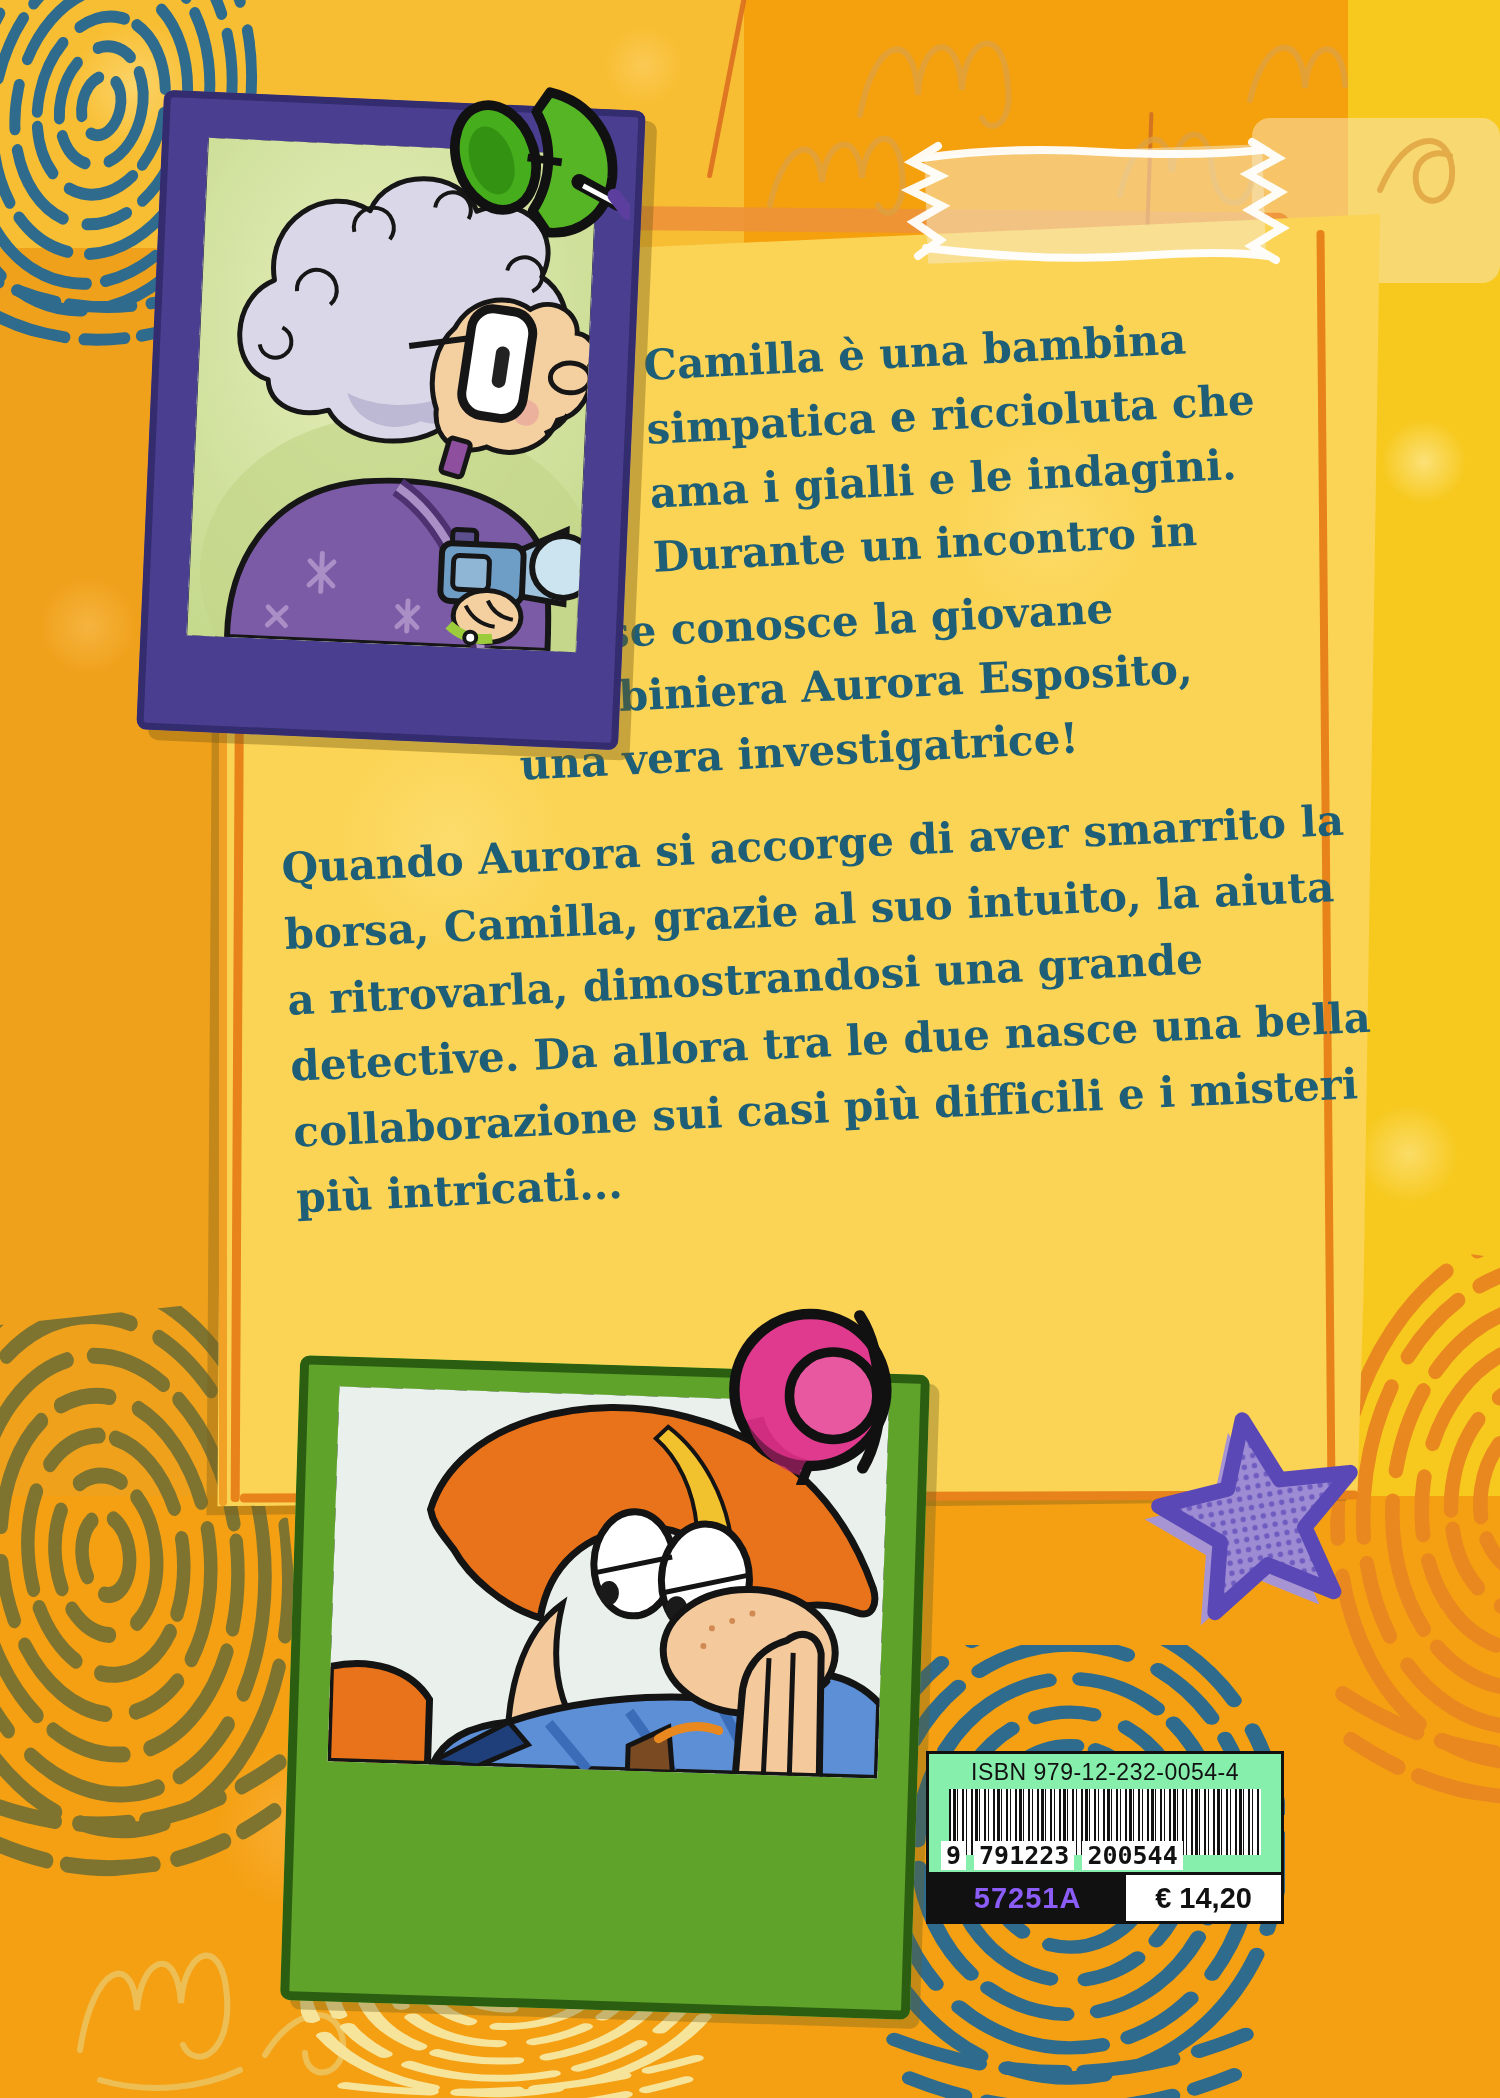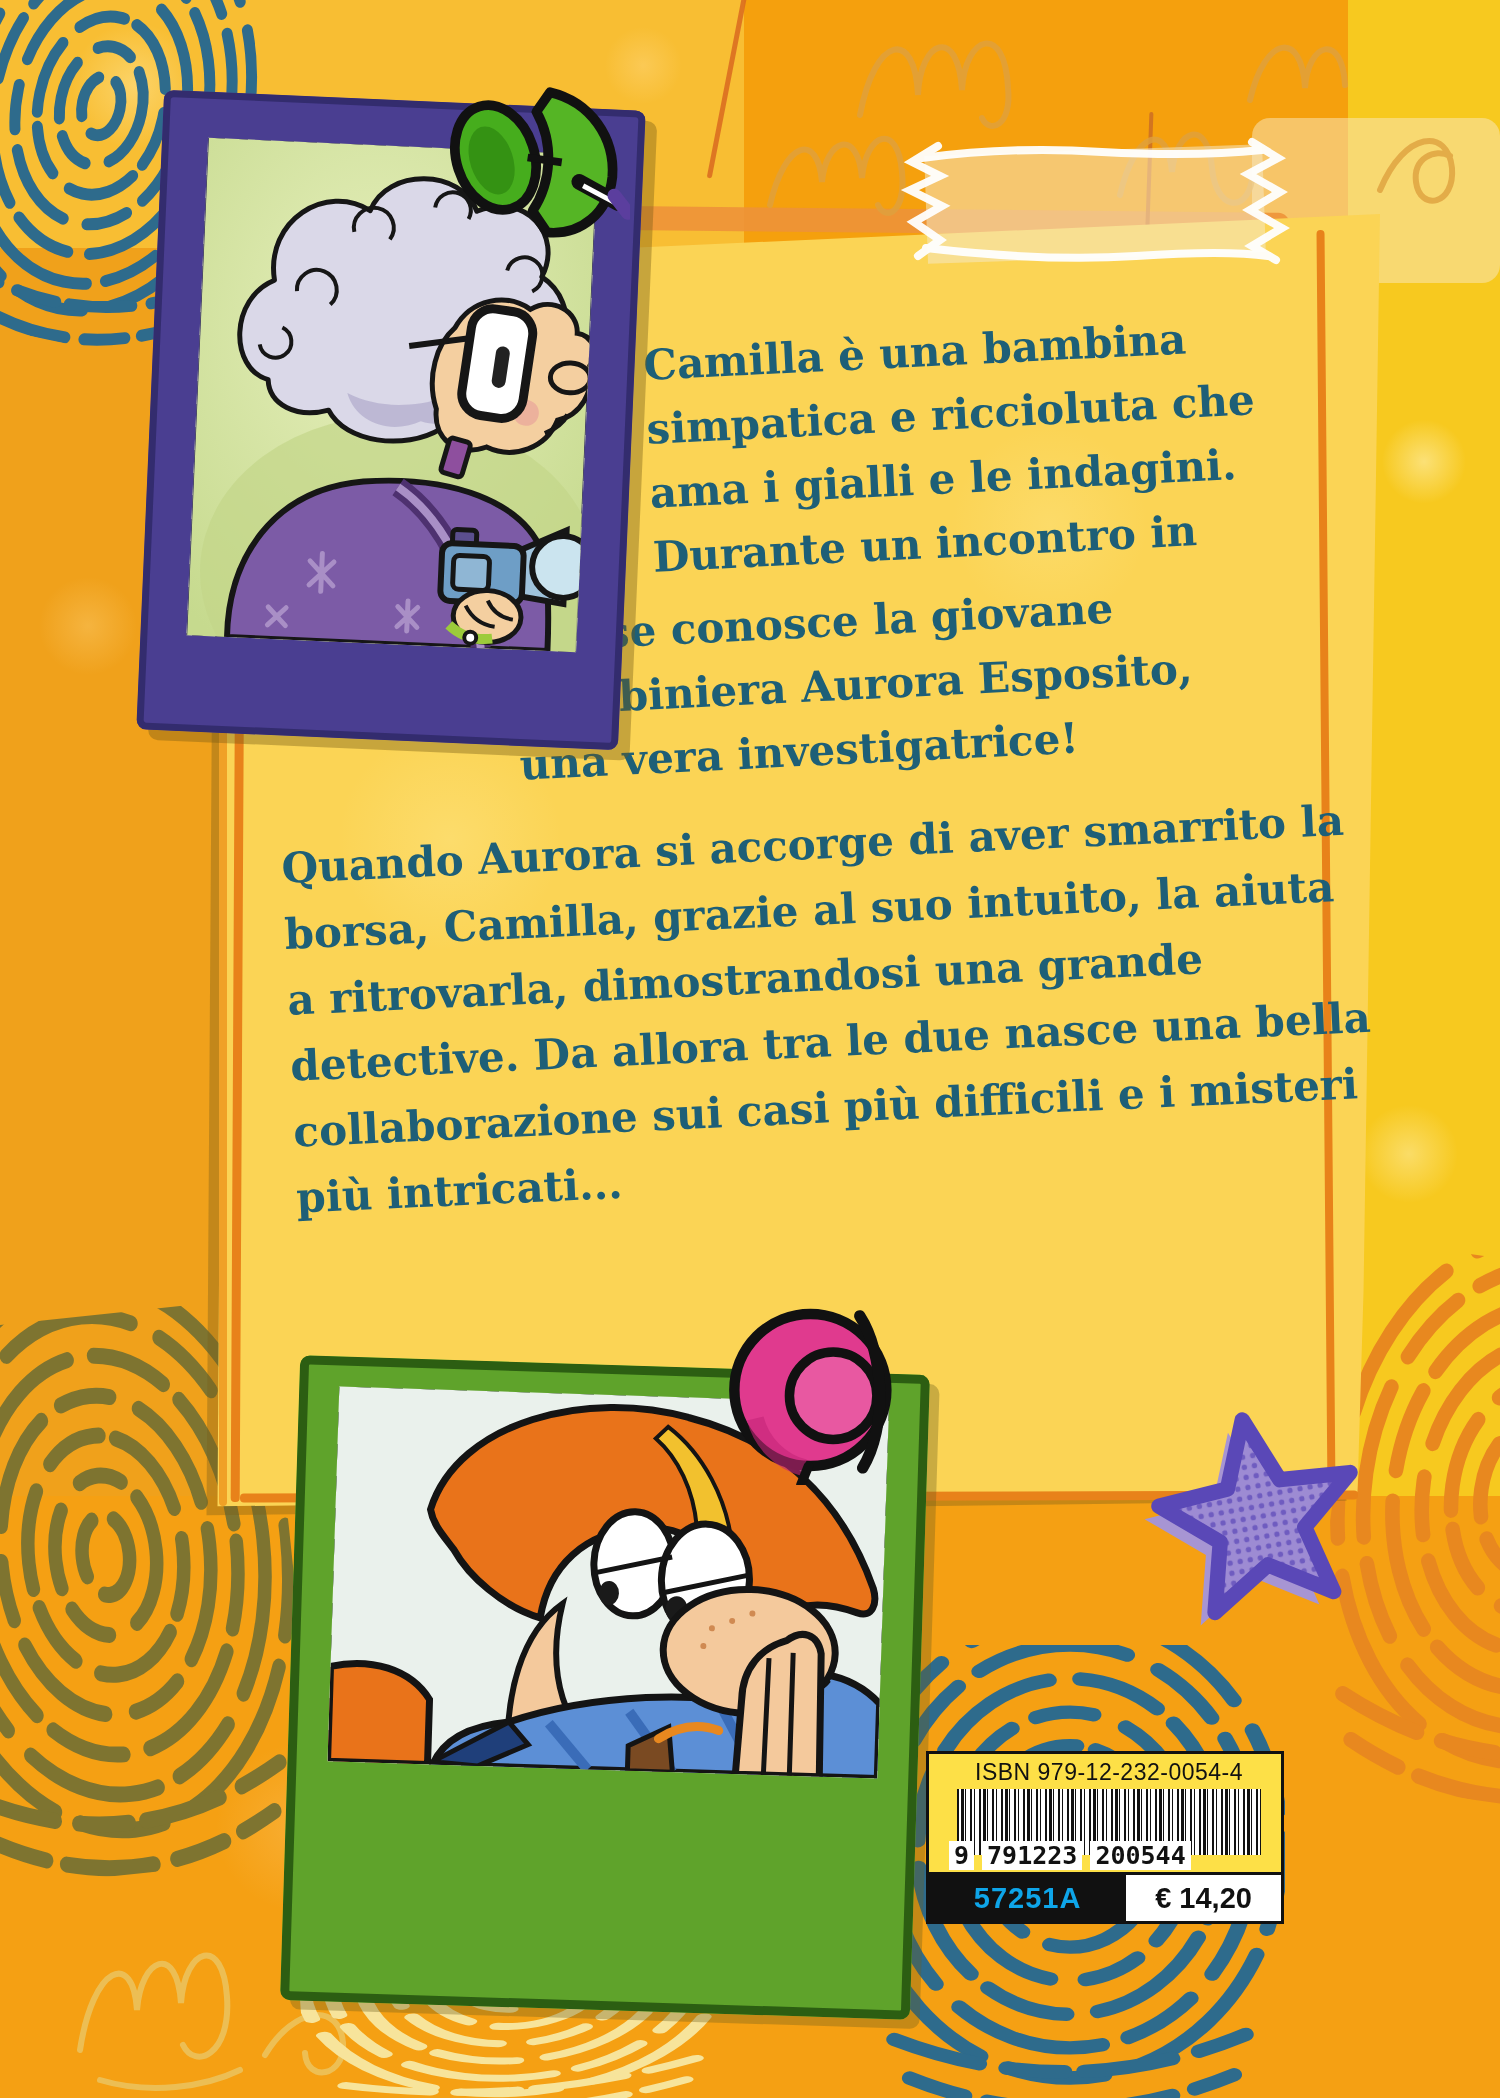--- a/index.html
+++ b/index.html
@@ -69,31 +69,31 @@
           border-radius:10px;transform:rotate(1.8deg);
           box-shadow:inset 0 0 0 9px #2C5E12,10px 9px 0 rgba(110,95,30,.35);}
   .photo2-inner{position:absolute;left:40px;top:30px;right:40px;bottom:240px;
           background:#E9EFEA;overflow:hidden;box-shadow:inset 0 0 0 6px #26500F;}
   .pin{z-index:10;}
   .star{z-index:7;}
   .pencil{z-index:2;}
 
   
   .pricebox{left:926px;top:1751px;width:358px;z-index:11;font-family:"Liberation Sans",sans-serif;}
-  .bc-main{background:#fde047;border:3px solid #111;border-bottom:none;padding:5px 8px 2px 16px;}
+  .bc-main{background:#86efac;border:3px solid #111;border-bottom:none;padding:5px 8px 2px 8px;}
   .bc-isbn{text-align:center;font-size:23px;letter-spacing:.5px;color:#111;font-weight:400;}
   .bc-bars{height:66px;margin:3px 12px 0 12px;
      background-image:repeating-linear-gradient(90deg,
         #111 0 2px,#fff 2px 4px,#111 4px 7px,#fff 7px 8px,#111 8px 9px,
         #fff 9px 13px,#111 13px 15px,#fff 15px 17px,#111 17px 18px,#fff 18px 22px);}
   .bc-digits{position:relative;margin-top:-14px;text-align:left;
      font-family:"DejaVu Sans Mono","Liberation Mono",monospace;font-size:25px;font-weight:700;color:#111;}
   .bc-digits span{background:#fff;padding:0 5px;margin:0 4px;}
   .bc-row{display:flex;height:46px;border:3px solid #111;background:#fff;}
-  .bc-code{width:56%;background:#111;color:#0ea5e9;display:flex;align-items:center;justify-content:center;
+  .bc-code{width:56%;background:#111;color:#8b5cf6;display:flex;align-items:center;justify-content:center;
      font-size:29px;font-weight:700;letter-spacing:1px;}
   .bc-price{flex:1;color:#111;display:flex;align-items:center;justify-content:center;
      font-size:29px;font-weight:700;}
   .tape{z-index:8;}
 </style>
 </head>
 <body>
 
 <div class="canvas">
 

